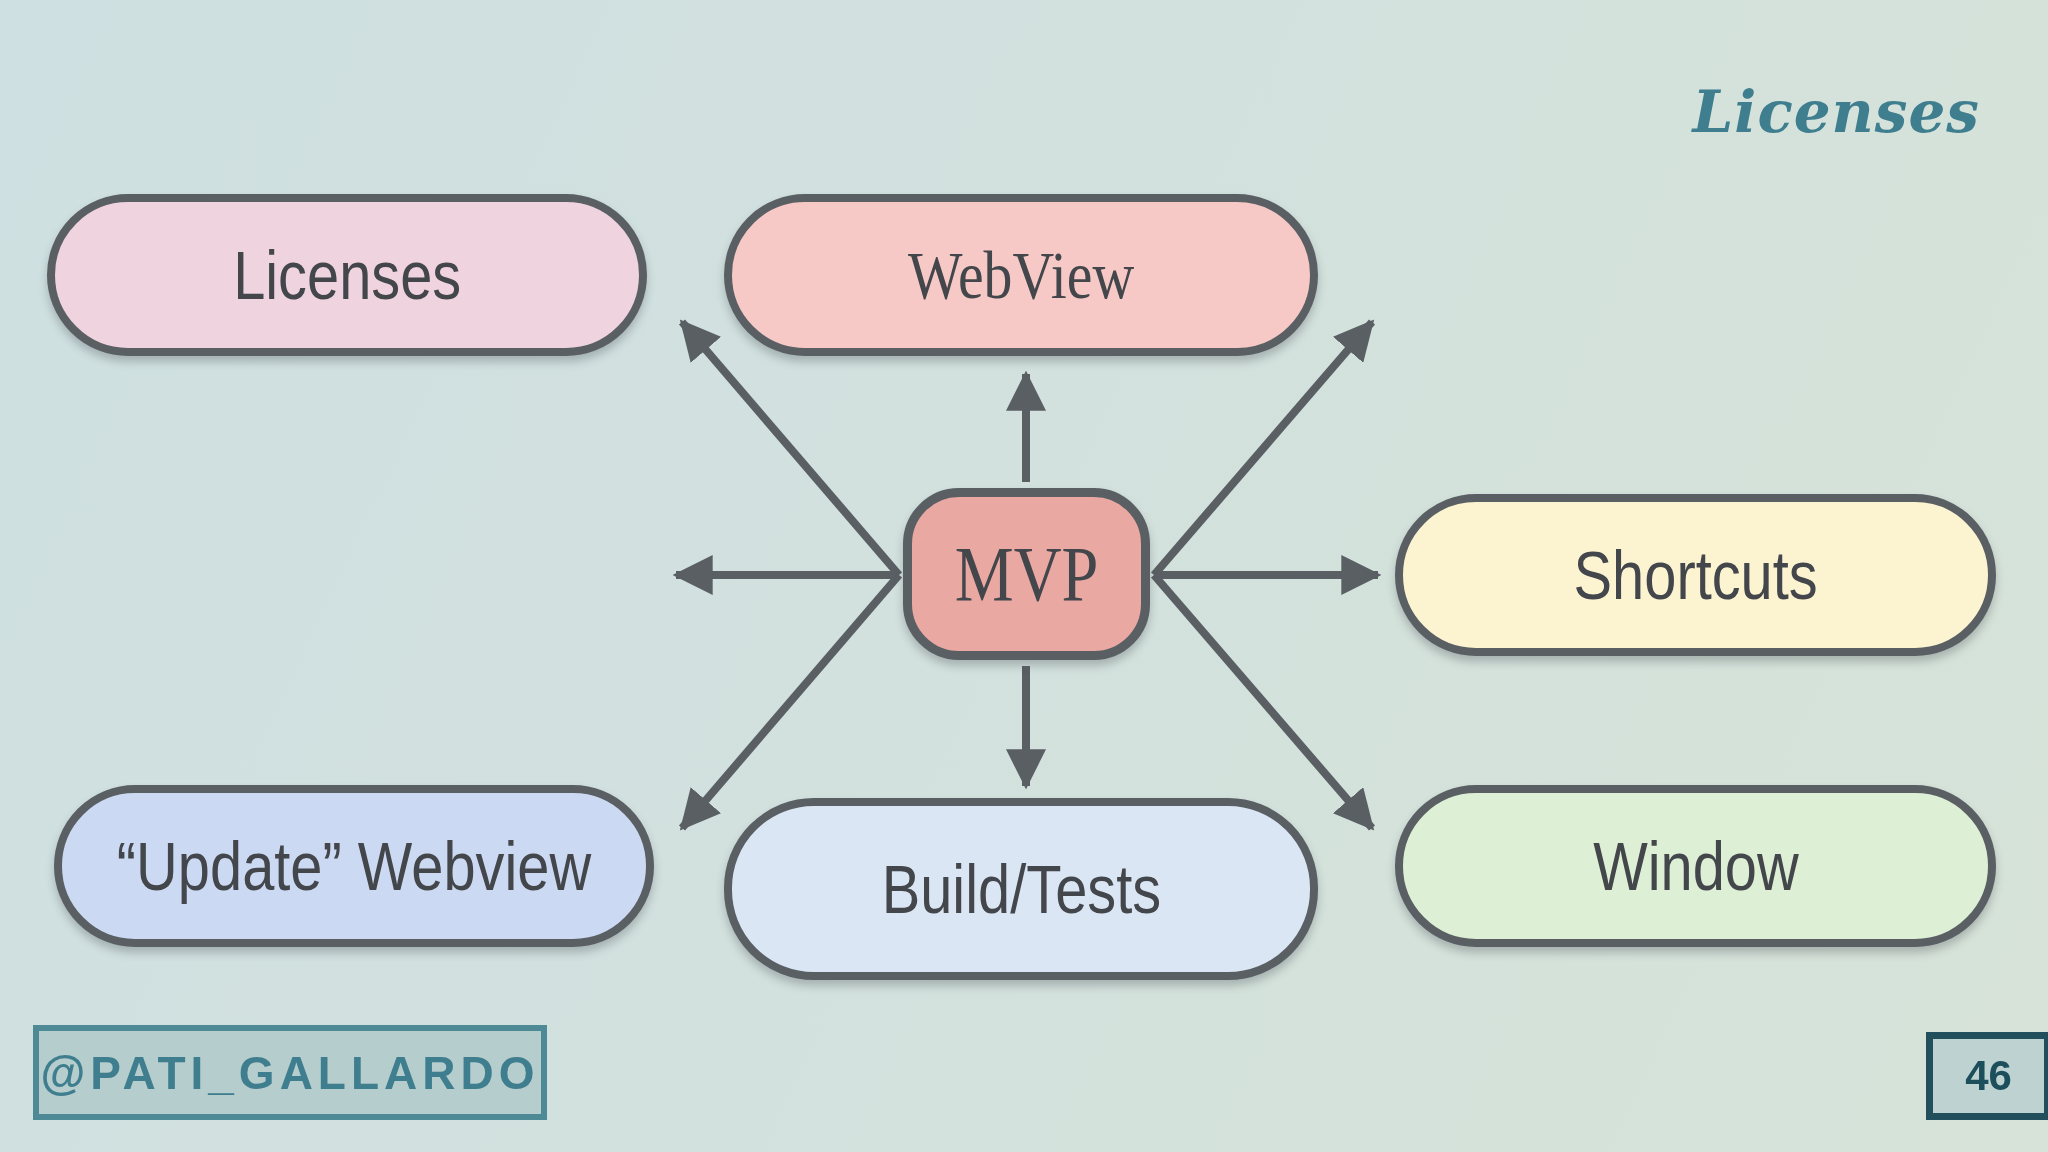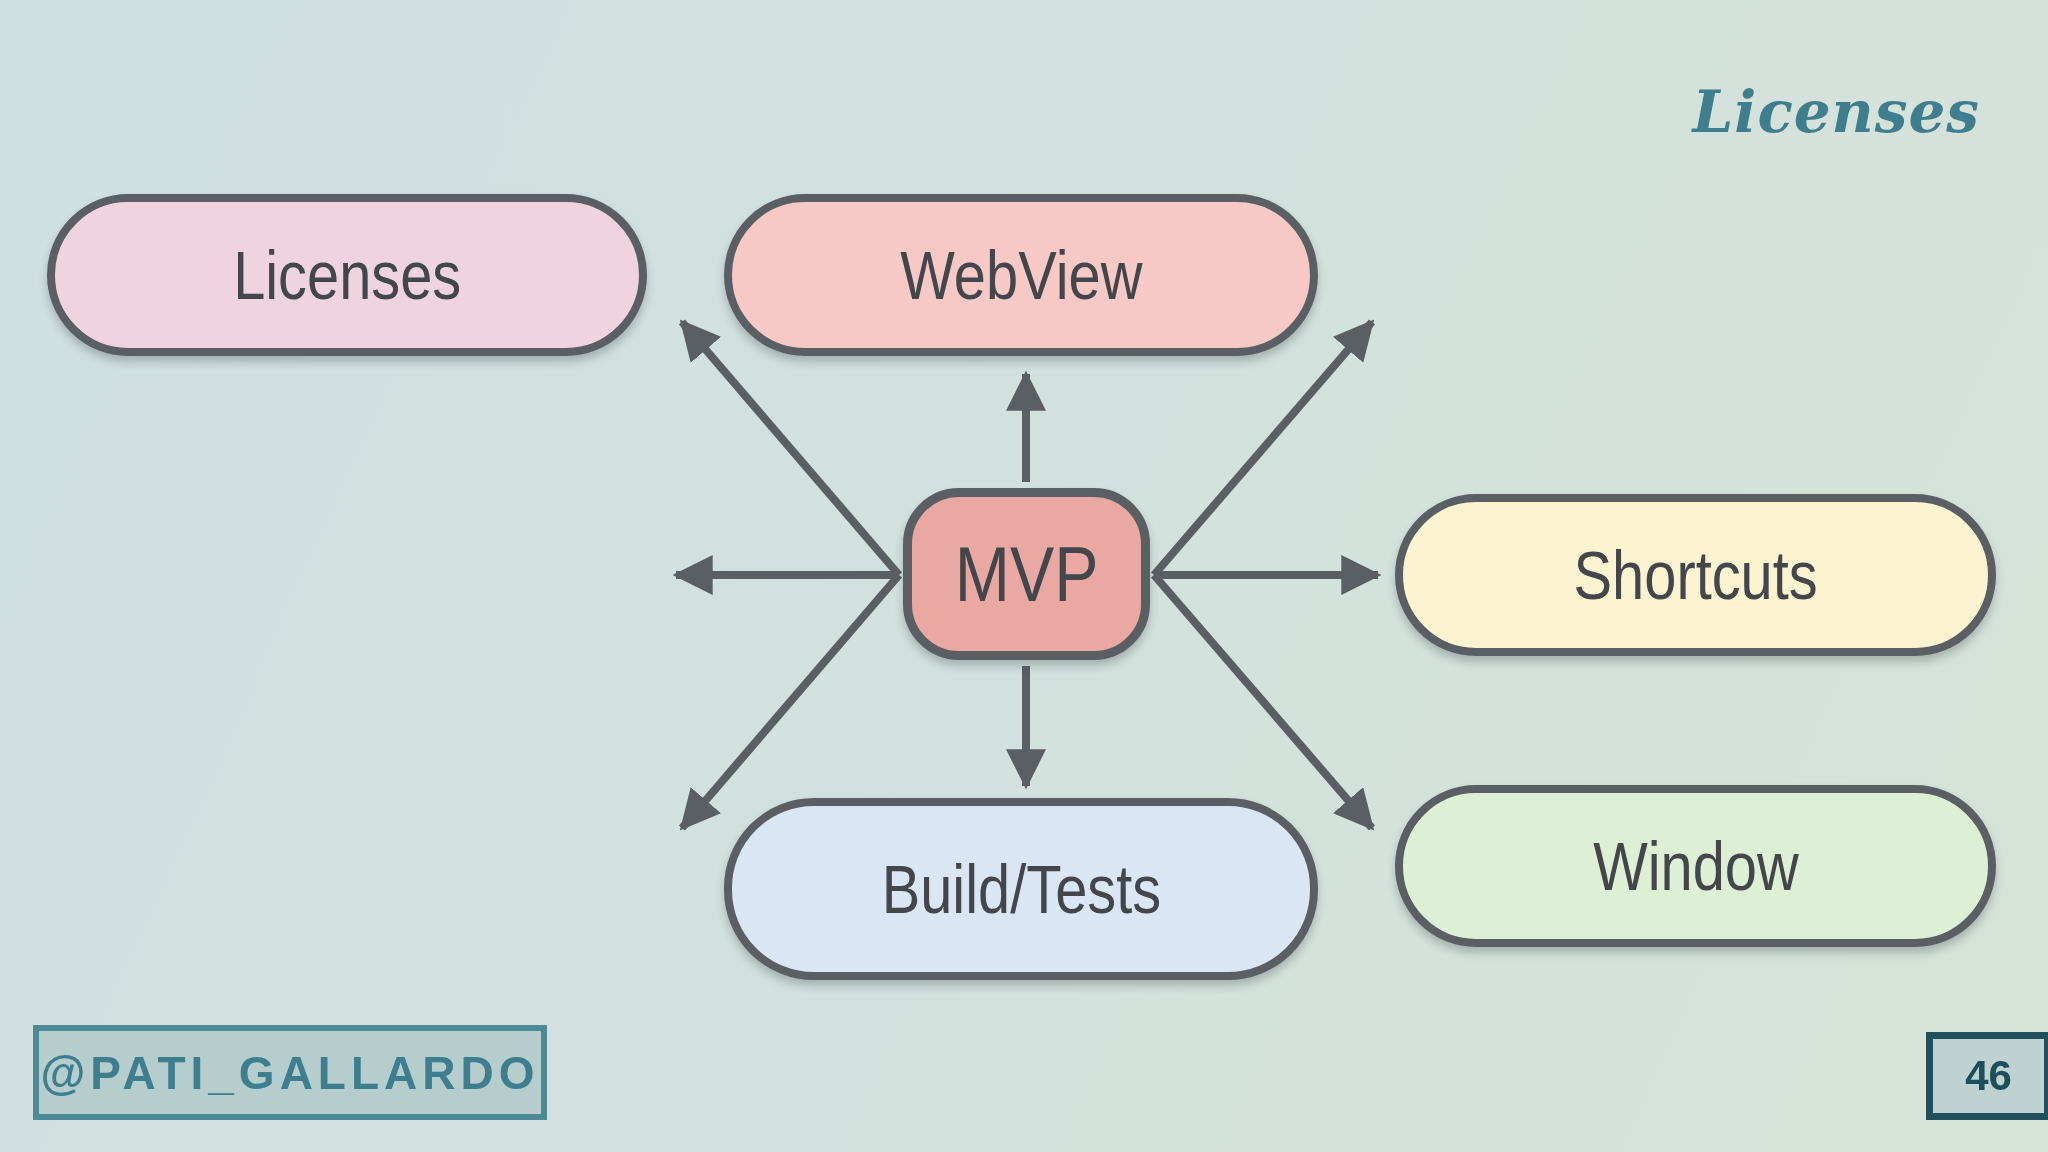--- a/index.html
+++ b/index.html
@@ -19,24 +19,24 @@
     box-shadow: 0 6px 9px rgba(75, 80, 86, 0.32);
   }
   .node .label {
     display: inline-block; transform: scaleX(0.85);
     font-size: 68px; font-weight: 400; color: #43464a;
     letter-spacing: 0px; white-space: nowrap;
   }
   .node-mvp { border-radius: 56px; border-width: 9px; }
   .node-mvp .label { font-size: 78px; }
   .node-licenses       { left: 47px;   top: 194px; width: 600px; height: 162px; background: #efd3df; }
-  .node-webview        { left: 724px;  top: 194px; width: 594px; height: 162px; background: #f6c9c6; }
+  .node-webview        { left: 724px;  top: 194px; width: 594px; height: 162px; background: #f6c9c6; font-family: Liberation Serif, serif; }
   .node-tabs           { left: 1395px; top: 194px; width: 601px; height: 162px; background: #fce3c9; }
   .node-packaging      { left: 54px;   top: 494px; width: 600px; height: 162px; background: #e4d9ec; }
-  .node-mvp            { left: 903px;  top: 488px; width: 247px; height: 172px; background: #e9a8a2; }
+  .node-mvp            { left: 903px;  top: 488px; width: 247px; height: 172px; background: #e9a8a2; font-family: Liberation Serif, serif; }
   .node-shortcuts      { left: 1395px; top: 494px; width: 601px; height: 162px; background: #fcf3d0; }
   .node-update-webview { left: 54px;   top: 785px; width: 600px; height: 162px; background: #ccd9f3; }
   .node-build-tests    { left: 724px;  top: 798px; width: 594px; height: 182px; background: #dbe6f5; }
   .node-window         { left: 1395px; top: 785px; width: 601px; height: 162px; background: #ddefd4; }
   .logo {
     position: absolute; top: 78px; right: 68px;
     font-family: "DejaVu Serif", serif; font-style: italic; font-weight: 700;
     font-size: 58px; color: #3f7e8e; letter-spacing: 1px;
   }
   .handle-badge {
@@ -85,20 +85,23 @@
   </div>
   <div class="node node-webview">
     <span class="label">WebView</span>
   </div>
   <div class="node node-mvp">
     <span class="label">MVP</span>
   </div>
   <div class="node node-shortcuts">
     <span class="label">Shortcuts</span>
   </div>
+  <div class="node node-update-webview">
+    <span class="label">“Update” Webview</span>
+  </div>
   <div class="node node-build-tests">
     <span class="label">Build/Tests</span>
   </div>
   <div class="node node-window">
     <span class="label">Window</span>
   </div>
 
   <div class="handle-badge">
     <span class="handle-text">@PATI_GALLARDO</span>
   </div>

